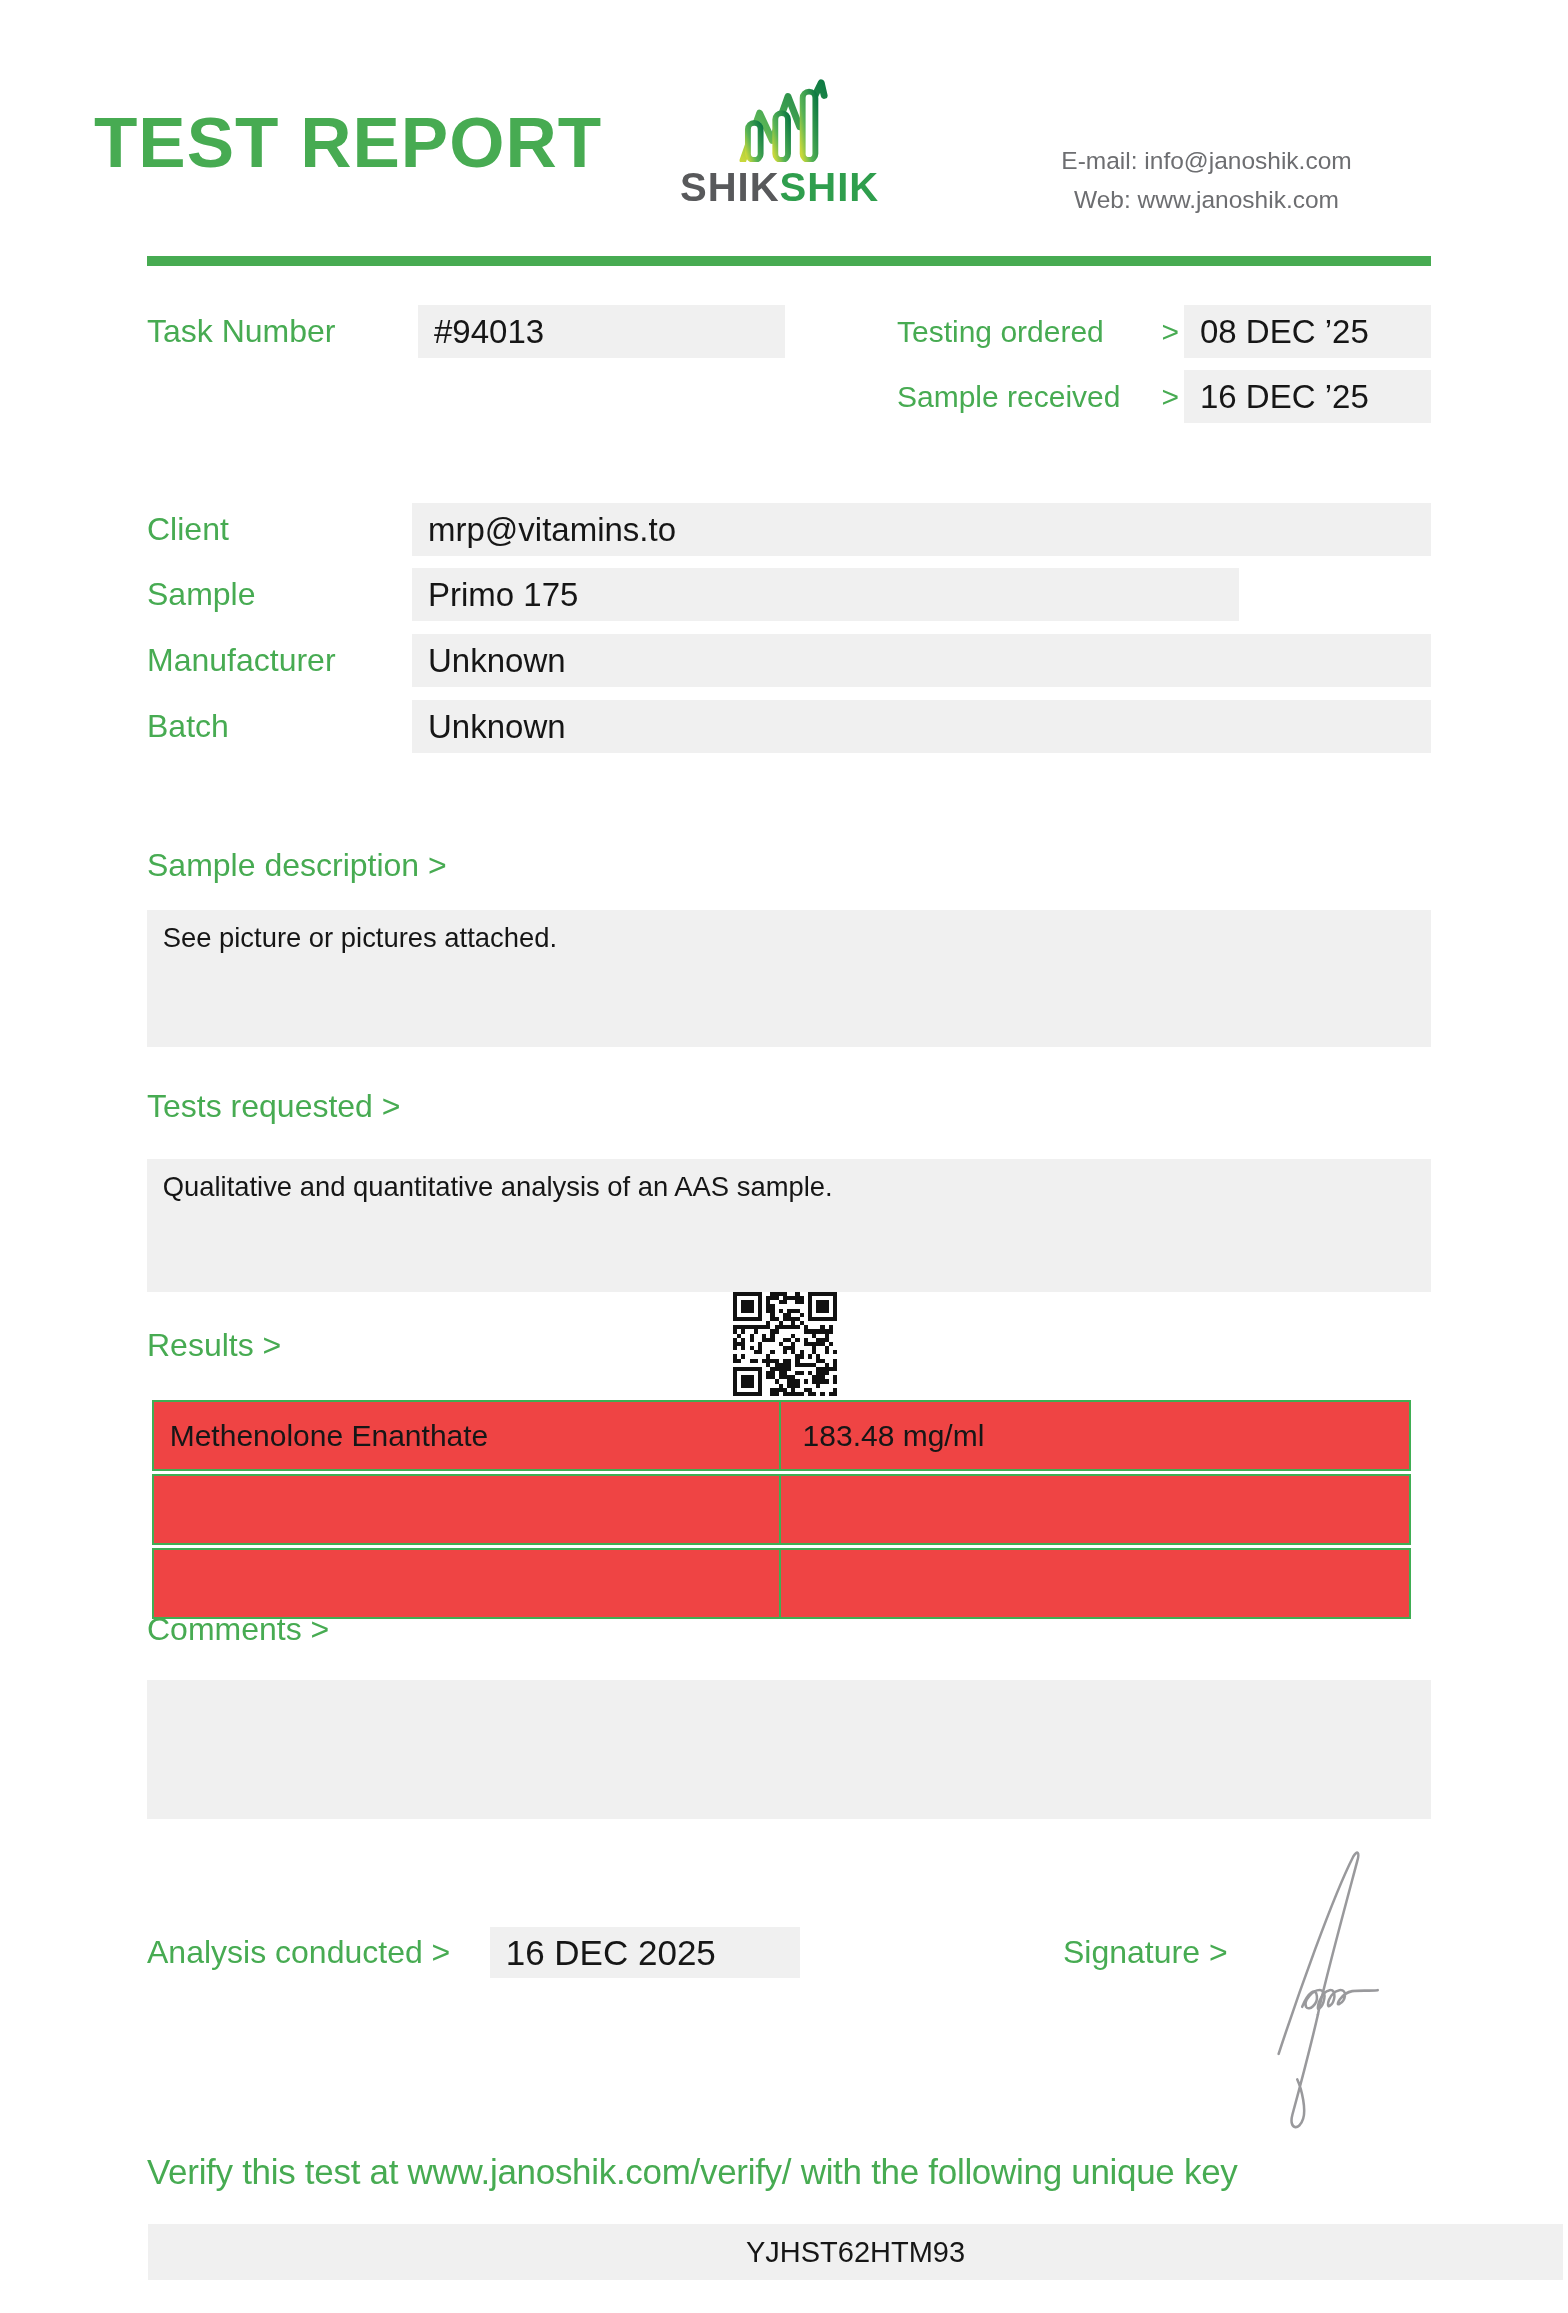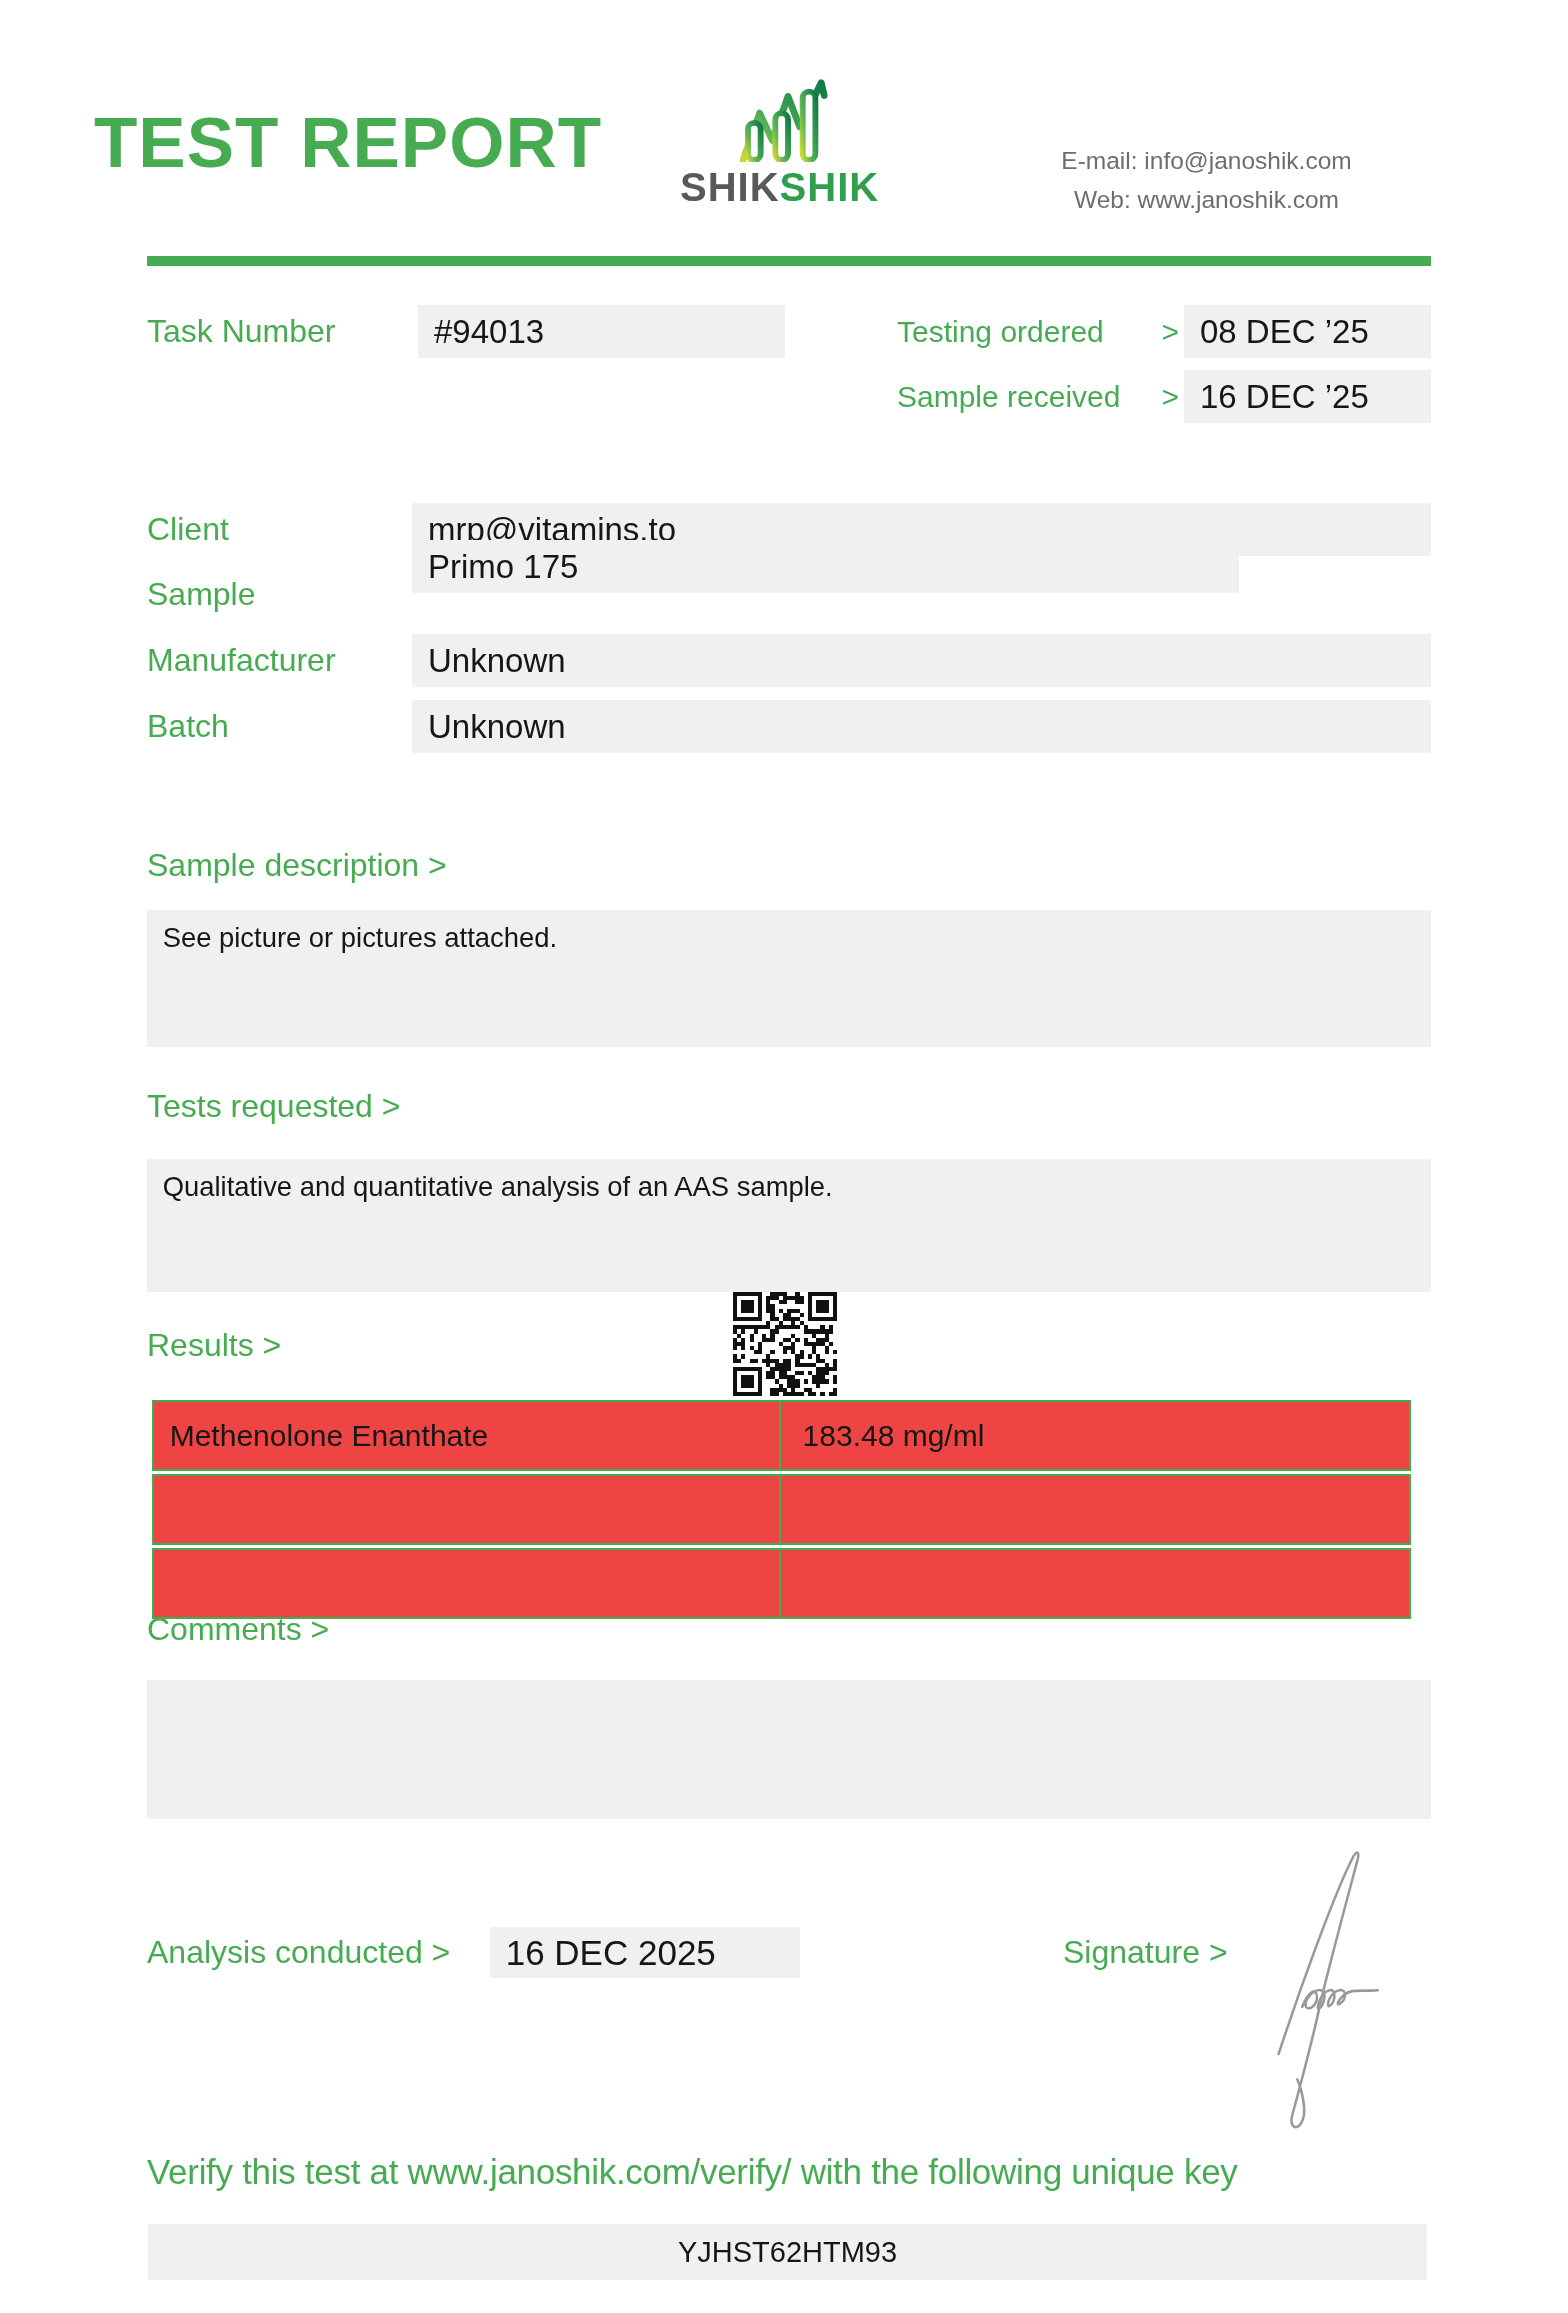--- a/index.html
+++ b/index.html
@@ -83,21 +83,21 @@
   <div class="abs datelabel" style="left:897px;top:370px;width:282px">
     <span>Sample received</span>
     <span>&gt;</span>
   </div>
   <div class="abs gbox boxtext val" style="left:1184px;top:370px;width:247px;height:53px">16 DEC ’25</div>
 
   <div class="abs label" style="left:147px;top:503px;line-height:53px">Client</div>
   <div class="abs gbox boxtext val" style="left:412px;top:503px;width:1019px;height:53px">mrp@vitamins.to</div>
 
   <div class="abs label" style="left:147px;top:568px;line-height:53px">Sample</div>
-  <div class="abs gbox boxtext val" style="left:412px;top:540px;width:827px;height:53px">Primo 175</div>
+  <div class="abs gbox boxtext val" style="left:412px;top:568px;width:827px;height:53px">Primo 175</div>
 
   <div class="abs label" style="left:147px;top:634px;line-height:53px">Manufacturer</div>
   <div class="abs gbox boxtext val" style="left:412px;top:634px;width:1019px;height:53px">Unknown</div>
 
   <div class="abs label" style="left:147px;top:700px;line-height:53px">Batch</div>
   <div class="abs gbox boxtext val" style="left:412px;top:700px;width:1019px;height:53px">Unknown</div>
 
   <div class="abs heading" style="left:147px;top:847px">Sample description &gt;</div>
   <div class="abs gbox bodybox" style="left:147px;top:910px;width:1284px;height:137px">
     <div>See picture or pictures attached.</div>
@@ -461,16 +461,16 @@
     <svg width="157" height="309" viewBox="0 0 160 315" fill="none">
       <g stroke="#8f8f92" stroke-width="2.6" stroke-linecap="round" stroke-linejoin="round" opacity="0.9">
         <path d="M20 215 C 38 160, 75 55, 96 14 C 100 7, 103 9, 100 19 C 88 64, 66 145, 60 175"></path>
         <path d="M44 167 C 50 152, 58 147, 59 156 C 60 164, 51 172, 48 167 C 45 161, 55 149, 63 150 C 70 151, 66 166, 61 169 C 58 171, 62 152, 72 150 C 80 149, 77 163, 72 166 C 68 169, 71 152, 82 150 C 91 149, 88 161, 82 164 C 77 167, 84 153, 95 151 C 103 150, 112 151, 121 150"></path>
         <path d="M60 175 C 52 210, 40 255, 34 277 C 30 292, 41 294, 45 281 C 48 272, 44 252, 39 241"></path>
       </g>
     </svg>
   </div>
 
   <div class="abs verify" style="left:147px;top:2152px">Verify this test at www.janoshik.com/verify/ with the following unique key</div>
-  <div class="abs gbox keybox" style="left:148px;top:2224px;width:1279px;height:56px">YJHST62HTM93</div>
+  <div class="abs gbox keybox" style="left:148px;top:2224px;width:1415px;height:56px">YJHST62HTM93</div>
 
 </div>
 
 
 </body></html>

